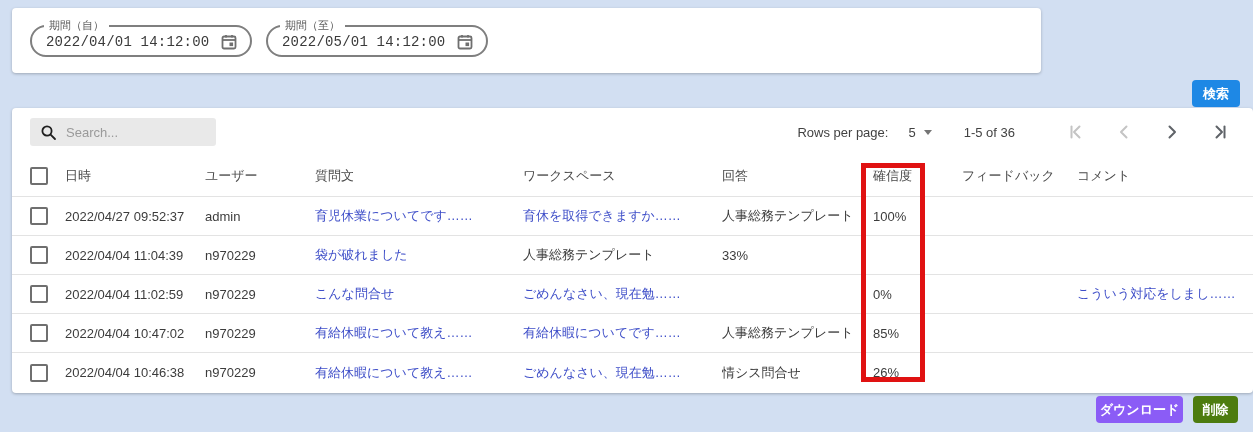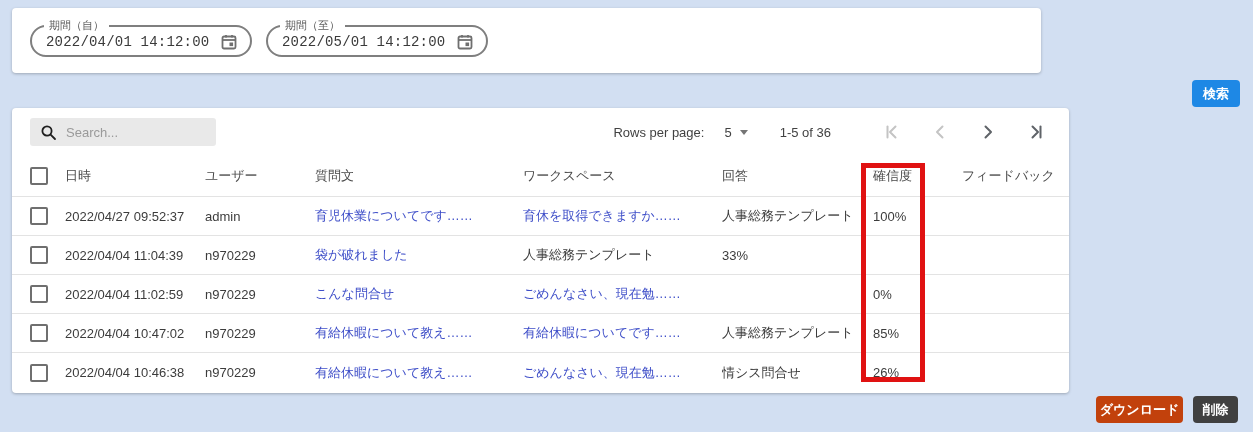--- a/index.html
+++ b/index.html
@@ -37,21 +37,21 @@
   .field-to { left:254px; }
   .cal-icon { width:18px; height:18px; display:block; cursor:pointer; }
 
   
   .btn { border:none; border-radius:4px; color:#fff; font-weight:bold;
          font-size:13px; cursor:pointer; display:flex; align-items:center;
          justify-content:center; font-family:inherit; }
   .btn-kensaku { position:absolute; left:1192px; top:80px; width:48px; height:27px; background:#1e88e5; }
 
   
-  .card-table { left:12px; top:108px; width:1057px; height:285px; overflow:hidden; }
+  .card-table { left:12px; top:108px; width:1241px; height:285px; overflow:hidden; }
   .toolbar { position:relative; height:48px; }
   .searchbox { position:absolute; left:18px; top:10px; width:186px; height:28px; }
   .searchbox input {
     width:100%; height:100%; background:#e9e9e9; border:none; border-radius:3px;
     padding:0 8px 0 36px; font-size:13px; color:#333; font-family:inherit; outline:none;
   }
   .searchbox input::placeholder { color:#9a9a9a; }
   .searchbox svg { position:absolute; left:10px; top:6px; }
 
   .pagination {
@@ -87,22 +87,22 @@
   .cell { white-space:nowrap; overflow:hidden; }
   .link { color:#3d4dc8; cursor:pointer; }
 
   
   .highlight-box {
     position:absolute; left:861px; top:163px; width:64px; height:219px;
     border:5px solid #e01212; z-index:10; pointer-events:none;
   }
 
   
-  .btn-download { position:absolute; left:1096px; top:396px; width:87px; height:27px; background:#c2410c; }
-  .btn-delete  { position:absolute; left:1193px; top:396px; width:45px; height:27px; background:#404040; }
+  .btn-download { position:absolute; left:1096px; top:396px; width:87px; height:27px; background:#8b5cf6; }
+  .btn-delete  { position:absolute; left:1193px; top:396px; width:45px; height:27px; background:#4d7c0f; }
 </style>
 </head>
 <body>
 
 <div class="card card-top">
 
   <fieldset class="datefield field-from">
     <legend>期間（自）</legend>
     <div class="datefield-inner">
       <span class="datefield-value">2022/04/01 14:12:00</span>

